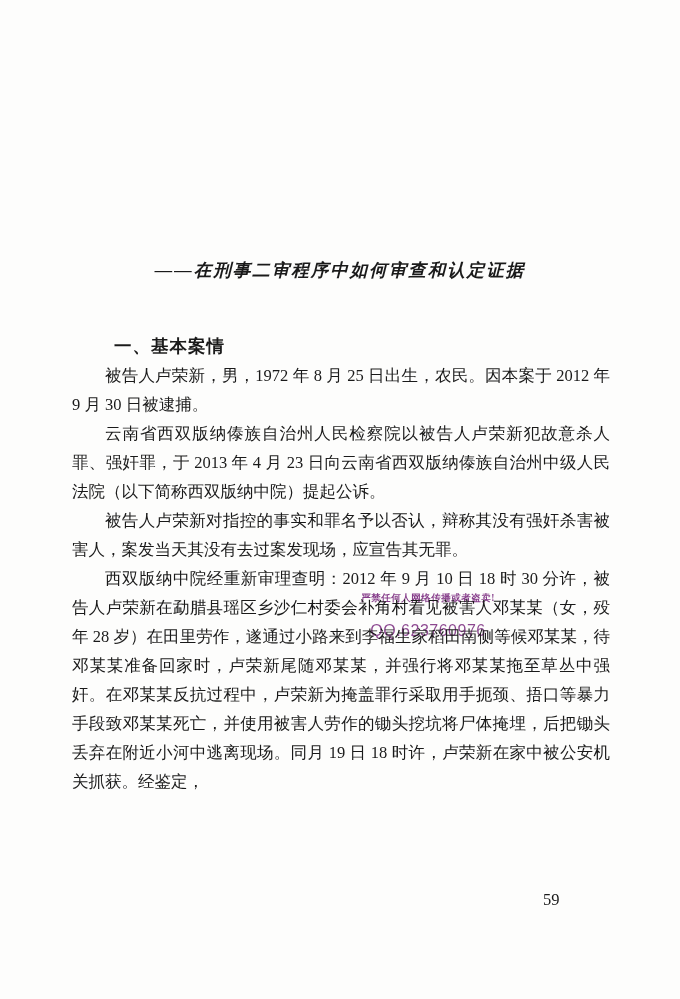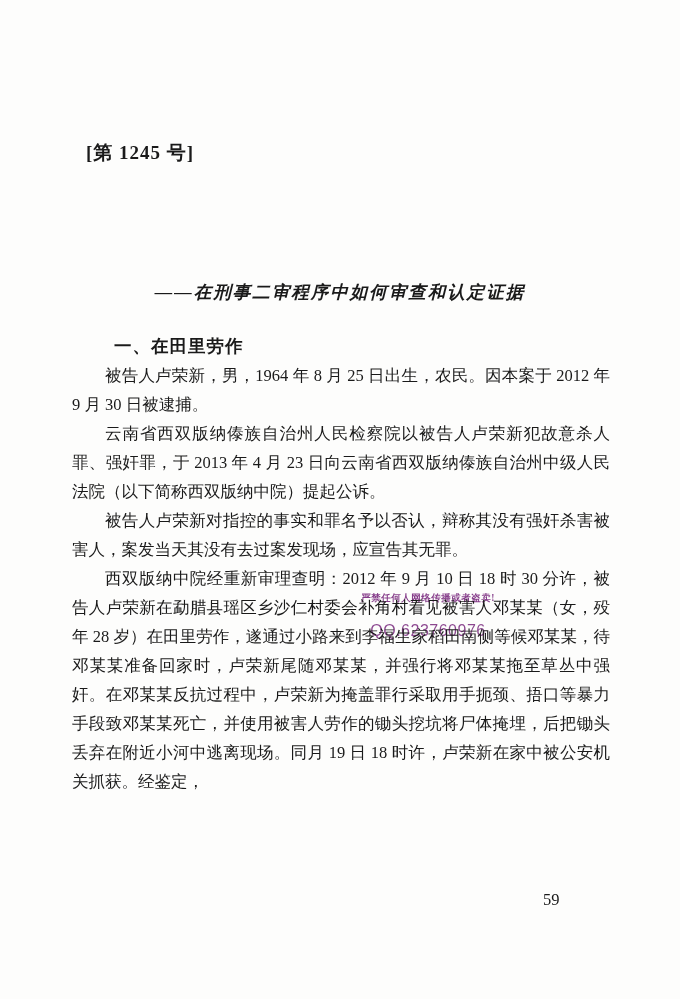--- a/index.html
+++ b/index.html
@@ -32,21 +32,21 @@
     width: 100%;
     text-align: center;
     font-size: 27px;
     font-weight: 800;
     letter-spacing: 3px;
     z-index: 2;
   }
   .subtitle {
     position: absolute;
     left: 0;
-    top: 280px;
+    top: 258px;
     width: 100%;
     text-align: center;
     font-size: 17.5px;
     font-style: italic;
     font-weight: 600;
     letter-spacing: 2px;
     z-index: 2;
   }
   .section-heading {
     position: absolute;
@@ -99,34 +99,33 @@
     top: 890px;
     font-size: 16.5px;
     z-index: 2;
   }
 </style>
 </head>
 <body>
 
 <div class="page">
 
-  <div class="doc-number">[第 1245 号]</div>
 
 
   <div class="subtitle">——在刑事二审程序中如何审查和认定证据</div>
 
-  <div class="section-heading">一、在田里劳作</div>
+  <div class="section-heading">一、基本案情</div>
 
   <div class="watermark" style="color: #701a75;">
     <div class="wm-line1">严禁任何人网络传播或者盗卖!</div>
     <div class="wm-line2">QQ.623760976</div>
   </div>
 
   <div class="content">
-    <p>被告人卢荣新，男，1964 年 8 月 25 日出生，农民。因本案于 2012 年 9 月 30 日被逮捕。</p>
+    <p>被告人卢荣新，男，1972 年 8 月 25 日出生，农民。因本案于 2012 年 9 月 30 日被逮捕。</p>
     <p>云南省西双版纳傣族自治州人民检察院以被告人卢荣新犯故意杀人罪、强奸罪，于 2013 年 4 月 23 日向云南省西双版纳傣族自治州中级人民法院（以下简称西双版纳中院）提起公诉。</p>
     <p>被告人卢荣新对指控的事实和罪名予以否认，辩称其没有强奸杀害被害人，案发当天其没有去过案发现场，应宣告其无罪。</p>
     <p>西双版纳中院经重新审理查明：2012 年 9 月 10 日 18 时 30 分许，被告人卢荣新在勐腊县瑶区乡沙仁村委会补角村看见被害人邓某某（女，殁年 28 岁）在田里劳作，遂通过小路来到李福生家稻田南侧等候邓某某，待邓某某准备回家时，卢荣新尾随邓某某，并强行将邓某某拖至草丛中强奸。在邓某某反抗过程中，卢荣新为掩盖罪行采取用手扼颈、捂口等暴力手段致邓某某死亡，并使用被害人劳作的锄头挖坑将尸体掩埋，后把锄头丢弃在附近小河中逃离现场。同月 19 日 18 时许，卢荣新在家中被公安机关抓获。经鉴定，</p>
   </div>
 
   <div class="page-number">59</div>
 
 </div>
 
 </body></html>

